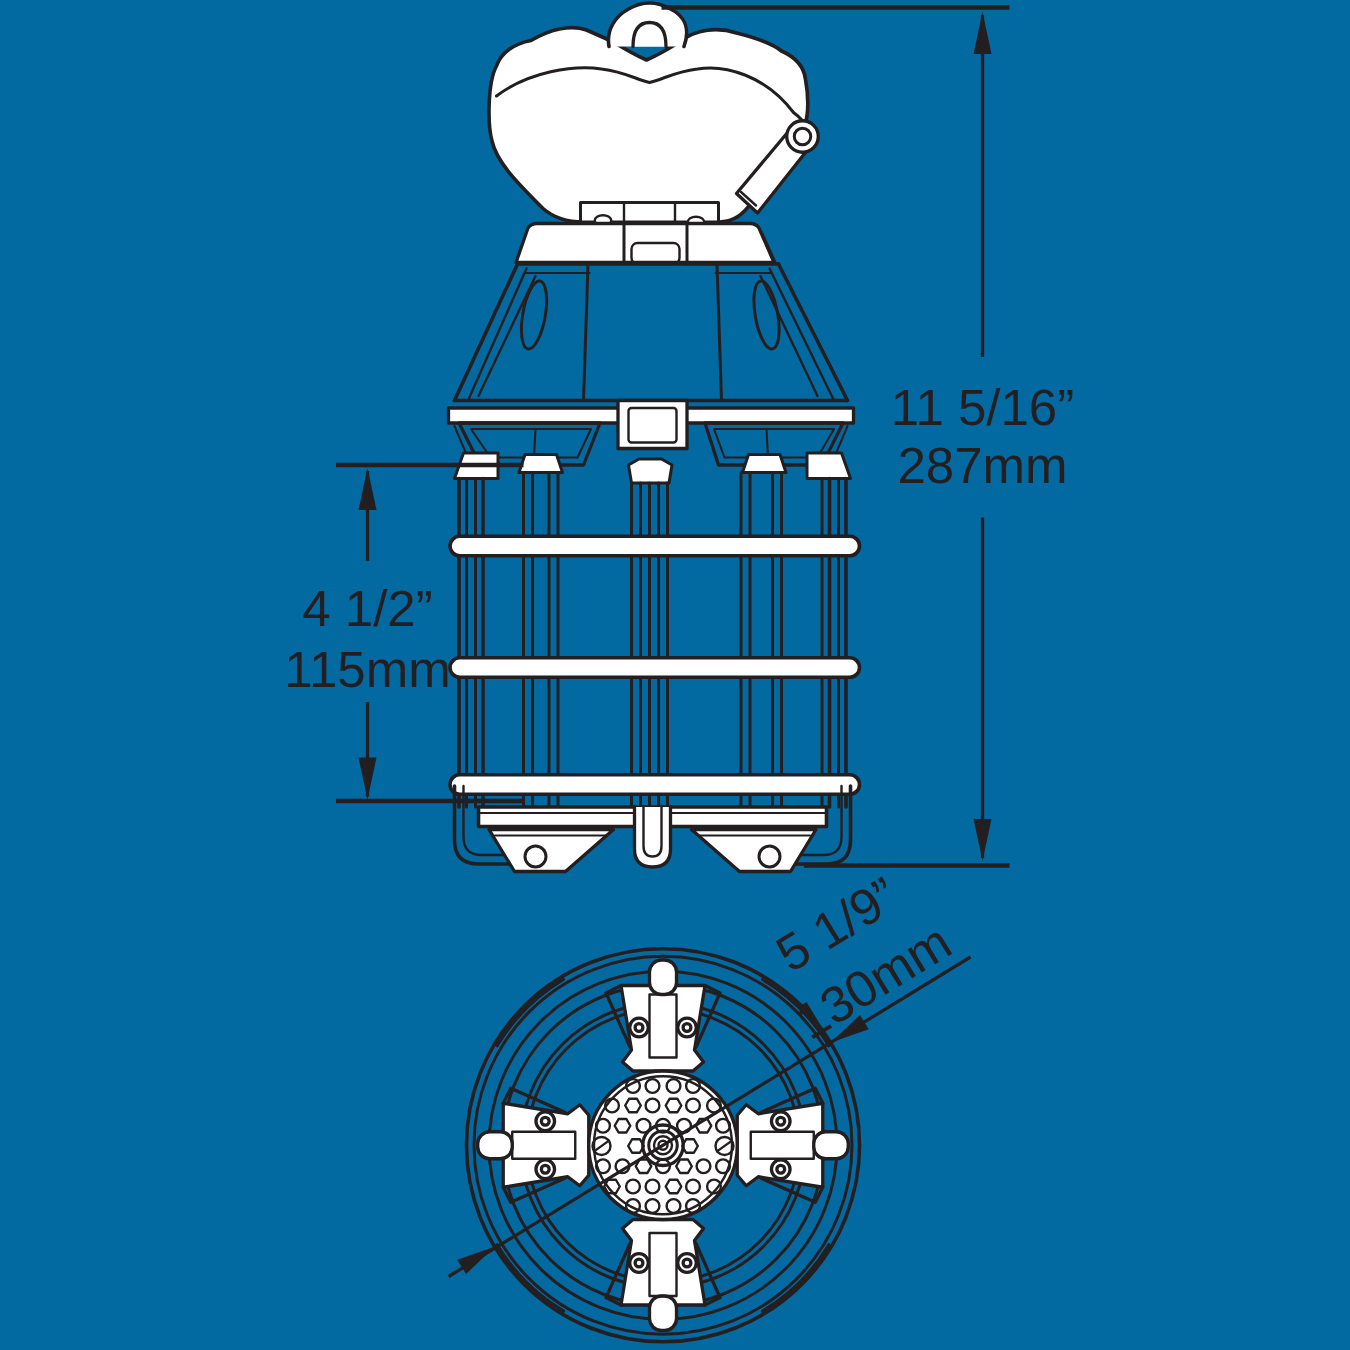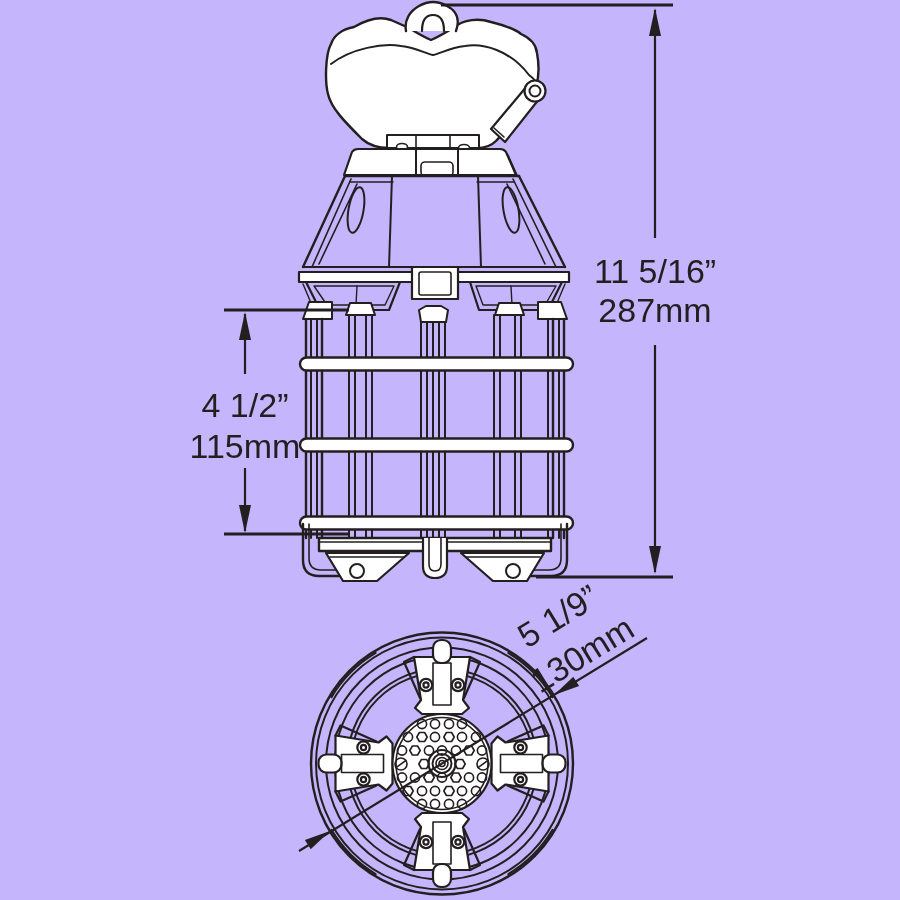--- a/index.html
+++ b/index.html
@@ -1,16 +1,16 @@
 <!DOCTYPE html>
 <html><head>
 <meta charset="utf-8">
 <style>
   html,body{margin:0;padding:0;background:#ffffff;}
-  .stage{position:relative;width:900px;height:900px;background:#c4b5fd;overflow:hidden;}
+  .stage{position:relative;width:900px;height:900px;background:#0369a1;overflow:hidden;}
   svg{display:block;}
   text{font-family:"Liberation Sans",sans-serif;font-size:34px;fill:#231f20;}
   .ln{stroke:#231f20;fill:none;stroke-linecap:round;stroke-linejoin:round;}
   .w24{stroke-width:2.4;} .w22{stroke-width:2.2;} .w20{stroke-width:2;}
   .w16{stroke-width:1.6;} .w14{stroke-width:1.4;}
   .wh{fill:#ffffff;}
   .dim{stroke:#231f20;stroke-width:2.2;fill:none;}
   .ext{stroke:#231f20;stroke-width:3;fill:none;}
   .arr{fill:#231f20;stroke:none;}
 </style>

